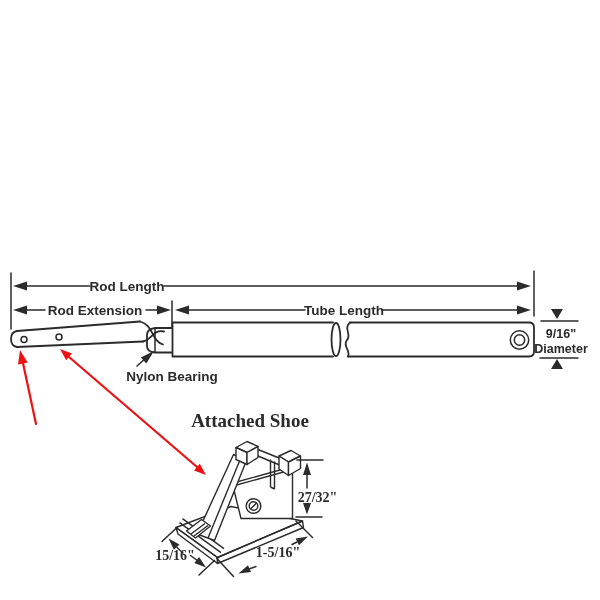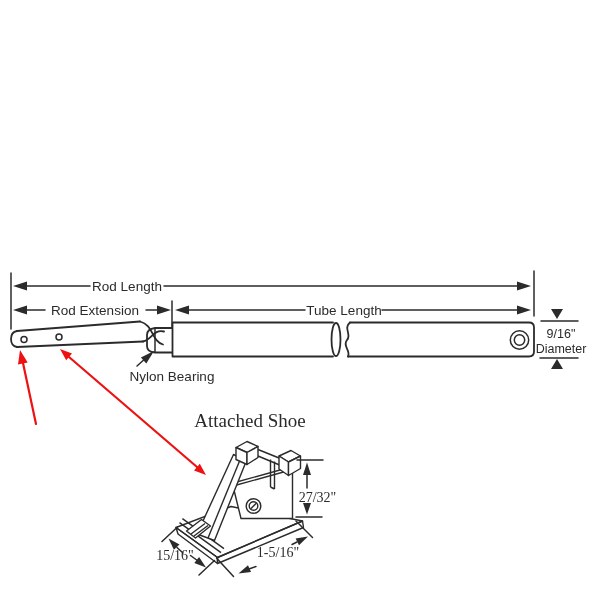--- a/index.html
+++ b/index.html
@@ -2,21 +2,21 @@
 <html style="--line: #2b2b2b; --pointer: #ee1111; --bg: #ffffff;"><head>
 <meta charset="utf-8">
 <style>
   :root{
     --line:#2b2b2b;
     --pointer:#ee1111;
     --bg:#ffffff;
   }
   html,body{margin:0;padding:0;background:var(--bg);}
   .stage{position:relative;width:600px;height:600px;background:var(--bg);overflow:hidden;
-         font-family:"Liberation Sans",sans-serif;}
+         font-family:"Liberation Sans",sans-serif;font-weight:bold;}
   svg{position:absolute;left:0;top:0;}
   .ln{stroke:var(--line);fill:none;stroke-width:1.5;stroke-linecap:round;}
   .ln2{stroke:var(--line);fill:none;stroke-width:1.8;stroke-linejoin:round;stroke-linecap:round;}
   .thin{stroke:var(--line);fill:none;stroke-width:1.4;stroke-linejoin:round;}
   .fl{fill:var(--line);stroke:none;}
   .whitefill{fill:#ffffff;}
   .red{stroke:var(--pointer);fill:none;stroke-width:2.2;stroke-linecap:round;}
   .redf{fill:var(--pointer);stroke:none;}
   .t-sans{font-family:"Liberation Sans",sans-serif;font-size:13.5px;fill:var(--line);}
   .t-sans-sm{font-family:"Liberation Sans",sans-serif;font-size:12.5px;fill:var(--line);}

